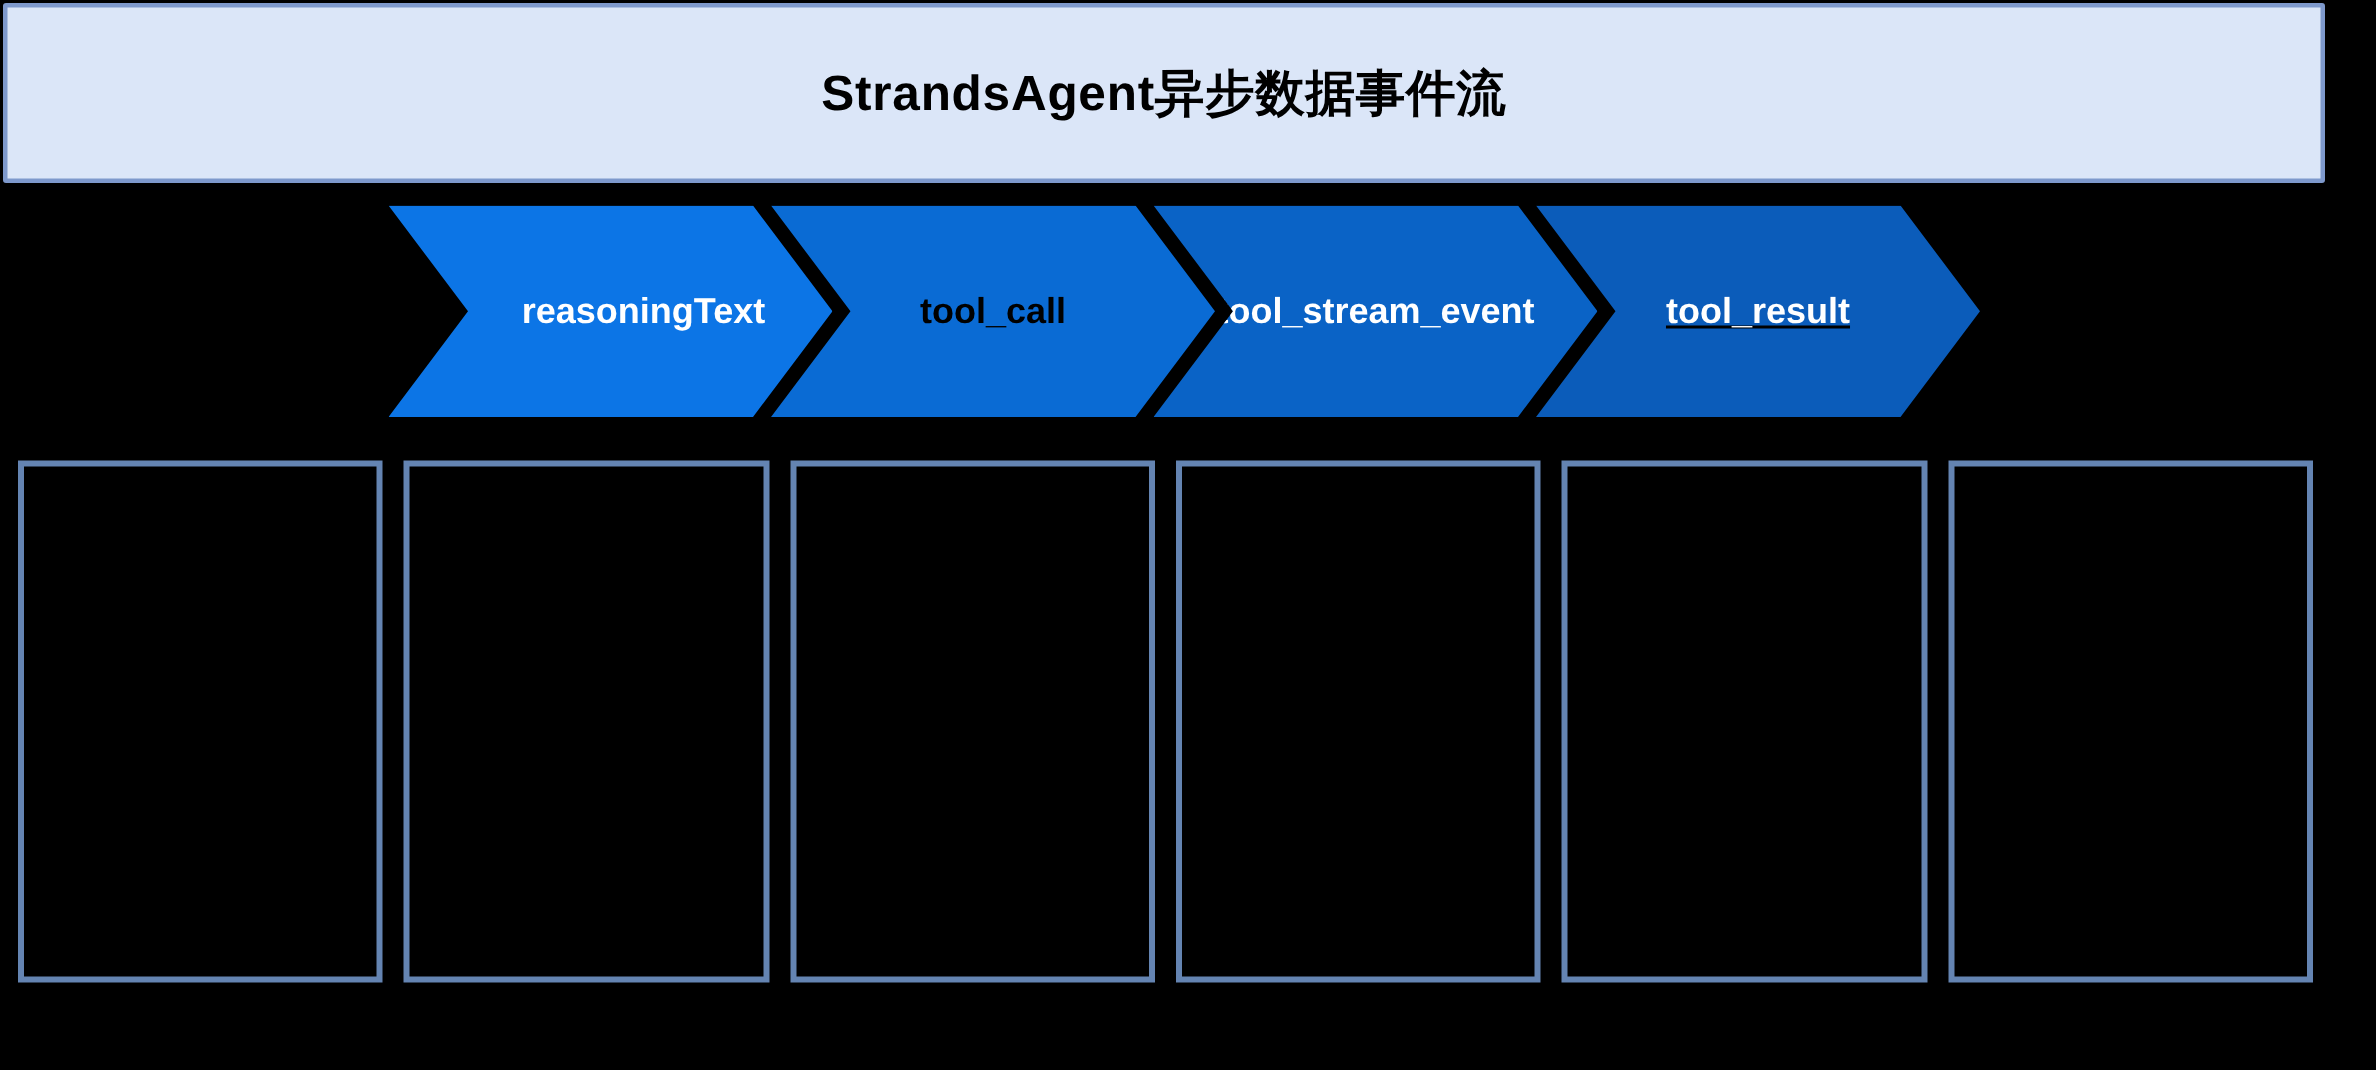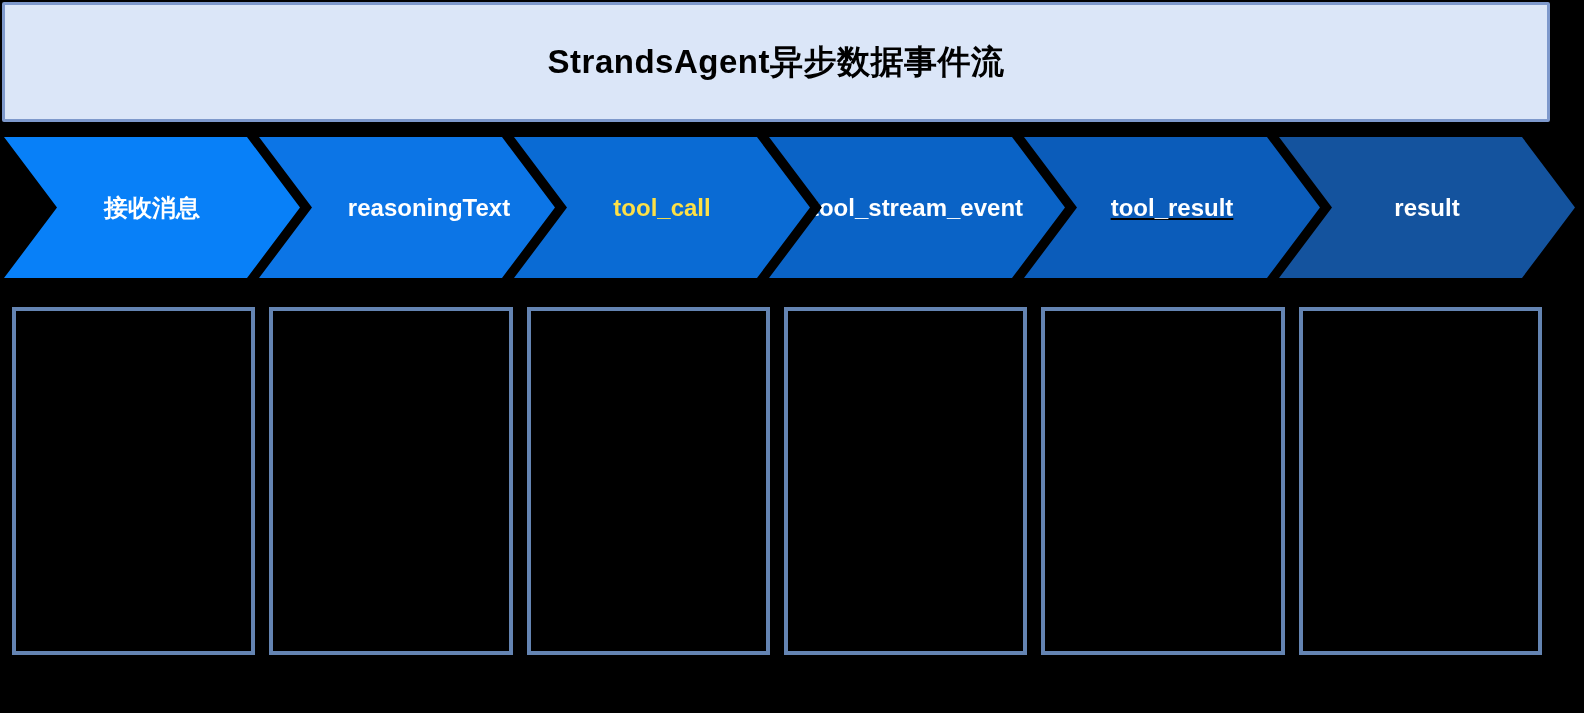--- a/index.html
+++ b/index.html
@@ -78,37 +78,31 @@
 </head>
 <body style="background: rgb(0, 0, 0);">
 
 <div class="canvas">
 
   <div class="title-bar" style="background: rgb(219, 230, 248); border-color: rgb(126, 153, 204);">
     <div class="title-text" style="color: rgb(0, 0, 0);">StrandsAgent异步数据事件流</div>
   </div>
 
   <div class="chevron-row">
-    <div class="chevron" style="background: rgb(8, 128, 248); left: 0px;">
-      <span class="chevron-label" style="color: rgb(255, 255, 255);">接收消息</span>
-    </div>
     <div class="chevron" style="background: rgb(12, 117, 230); left: 255px;">
       <span class="chevron-label" style="color: rgb(255, 255, 255); margin-left: 44px;">reasoningText</span>
     </div>
     <div class="chevron" style="background: rgb(10, 107, 212); left: 510px;">
-      <span class="chevron-label" style="color: #fde047;">tool_call</span>
+      <span class="chevron-label" style="color: #000000;">tool_call</span>
     </div>
     <div class="chevron" style="background: rgb(10, 99, 198); left: 765px;">
       <span class="chevron-label" style="color: rgb(255, 255, 255);">tool_stream_event</span>
     </div>
     <div class="chevron" style="background: rgb(11, 92, 186); left: 1020px; text-decoration: underline;">
       <span class="chevron-label" style="color: rgb(255, 255, 255);">tool_result</span>
-    </div>
-    <div class="chevron" style="background: rgb(20, 83, 158); left: 1275px;">
-      <span class="chevron-label" style="color: rgb(255, 255, 255);">result</span>
     </div>
   </div>
 
   <div class="box-row">
     <div class="event-box" style="border-color: rgb(100, 132, 178);"></div>
     <div class="event-box" style="border-color: rgb(100, 132, 178);"></div>
     <div class="event-box" style="border-color: rgb(100, 132, 178);"></div>
     <div class="event-box" style="border-color: rgb(100, 132, 178);"></div>
     <div class="event-box" style="border-color: rgb(100, 132, 178);"></div>
     <div class="event-box" style="border-color: rgb(100, 132, 178);"></div>

